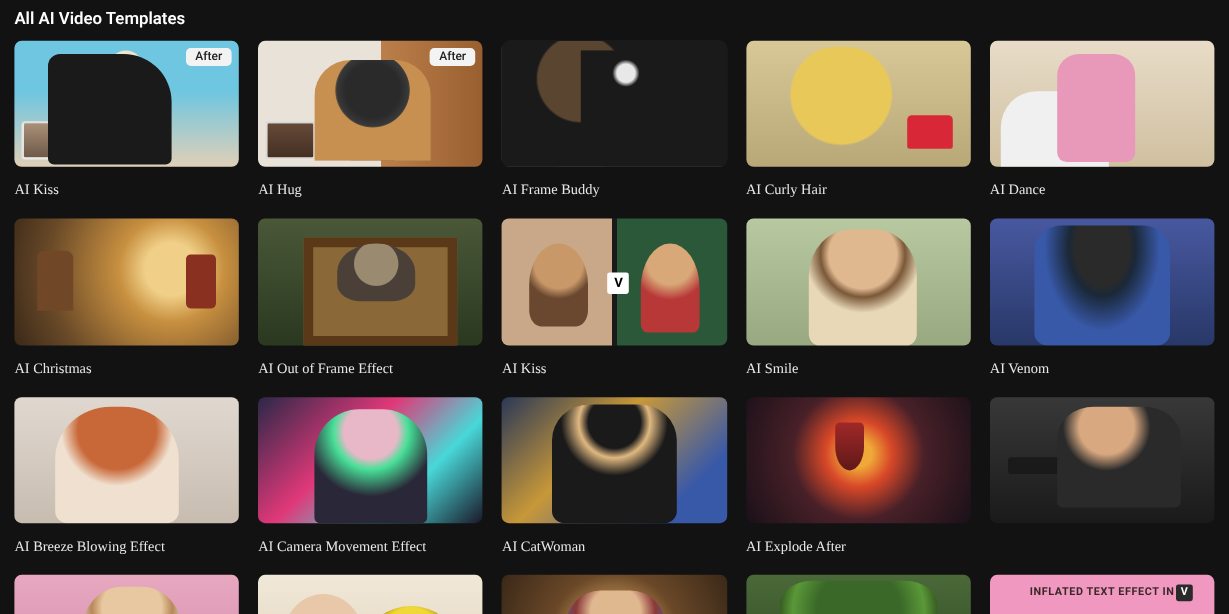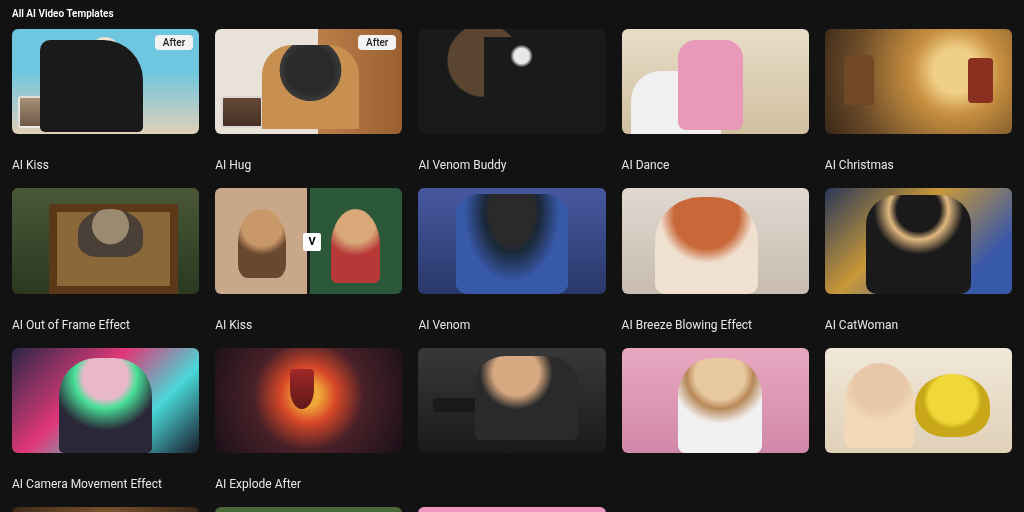--- a/index.html
+++ b/index.html
@@ -6,21 +6,21 @@
   body {
     background: #121212;
     color: #e8e8e8;
     font-family: -apple-system, BlinkMacSystemFont, "Segoe UI", Roboto, sans-serif;
     width: 1024px;
     height: 512px;
     overflow: hidden;
     padding: 8px 12px;
   }
   .section-title {
-    font-size: 10px;
+    font-size: 14px;
     font-weight: 600;
     margin-bottom: 10px;
     color: #fff;
   }
   .grid {
     display: grid;
     grid-template-columns: repeat(5, 1fr);
     gap: 16px;
   }
   .card {
@@ -31,23 +31,24 @@
   .thumb {
     width: 100%;
     aspect-ratio: 16/9;
     border-radius: 6px;
     overflow: hidden;
     position: relative;
     background: #333;
   }
   .card-label {
     font-size: 12px;
-    margin-top: 24px;
+    margin-top: 12px;
     color: #e8e8e8;
     font-weight: 400;
+    font-family: Liberation Serif, serif;
   }
   .badge {
     position: absolute;
     top: 6px;
     right: 6px;
     background: #f3f3f3;
     color: #222;
     font-size: 10px;
     padding: 2px 8px;
     border-radius: 4px;
@@ -158,23 +159,27 @@
   <div class="card">
     <div class="thumb t1">
       <span class="badge">After</span>
       <div class="mini-inset"></div>
     </div>
     <div class="card-label">AI Hug</div>
   </div>
 
   <div class="card">
     <div class="thumb t2"></div>
-    <div class="card-label">AI Venom Buddy</div>
-  </div>
-
+    <div class="card-label">AI Frame Buddy</div>
+  </div>
+
+  <div class="card">
+    <div class="thumb t3"></div>
+    <div class="card-label">AI Curly Hair</div>
+  </div>
 
   <div class="card">
     <div class="thumb t5"></div>
     <div class="card-label">AI Dance</div>
   </div>
 
   <div class="card">
     <div class="thumb t4"></div>
     <div class="card-label">AI Christmas</div>
   </div>
@@ -184,42 +189,46 @@
     <div class="card-label">AI Out of Frame Effect</div>
   </div>
 
   <div class="card">
     <div class="thumb t7">
       <div class="vbadge">V</div>
     </div>
     <div class="card-label">AI Kiss</div>
   </div>
 
+  <div class="card">
+    <div class="thumb t8"></div>
+    <div class="card-label">AI Smile</div>
+  </div>
 
   <div class="card">
     <div class="thumb t9"></div>
     <div class="card-label">AI Venom</div>
   </div>
 
   <div class="card">
     <div class="thumb t10"></div>
     <div class="card-label">AI Breeze Blowing Effect</div>
   </div>
 
   <div class="card">
+    <div class="thumb t11"></div>
+    <div class="card-label">AI Camera Movement Effect</div>
+  </div>
+
+  <div class="card">
     <div class="thumb t12"></div>
     <div class="card-label">AI CatWoman</div>
   </div>
 
   <div class="card">
-    <div class="thumb t11"></div>
-    <div class="card-label">AI Camera Movement Effect</div>
-  </div>
-
-  <div class="card">
     <div class="thumb t13"></div>
     <div class="card-label">AI Explode After</div>
   </div>
 
   <div class="card">
     <div class="thumb t14"></div>
   </div>
 
   <div class="card">
     <div class="thumb t15"></div>

